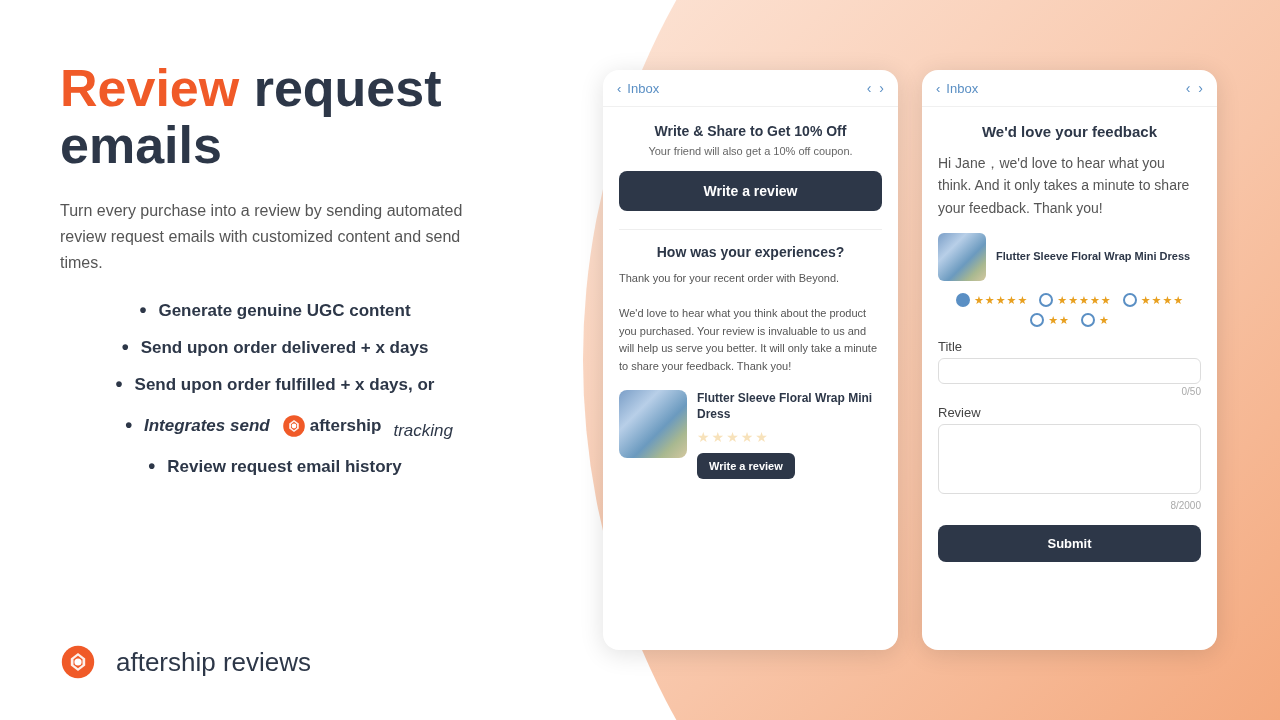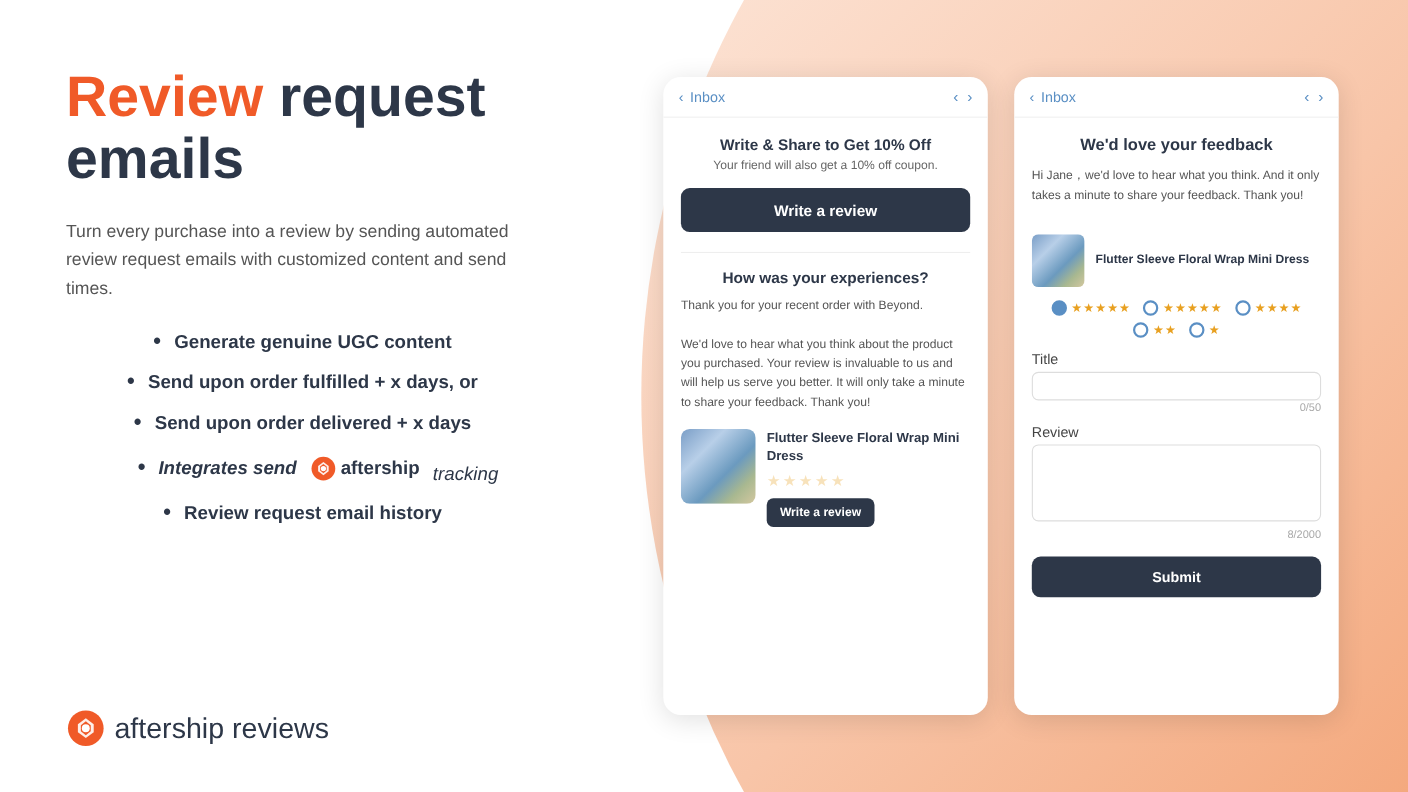--- a/index.html
+++ b/index.html
@@ -114,21 +114,21 @@
       font-style: italic;
       font-weight: 400;
       color: #2d3748;
       margin-top: 11px;
     }
 
     
     .bottom-logo {
       display: flex;
       align-items: center;
-      gap: 8px;
+      gap: 20px;
       margin-top: 30px;
     }
 
     .aftership-logo-icon {
       width: 36px;
       height: 36px;
     }
 
     .aftership-logo-text {
       font-size: 26px;
@@ -326,24 +326,24 @@
     
     .email-feedback-title {
       font-size: 15px;
       font-weight: 700;
       color: #2d3748;
       text-align: center;
       margin-bottom: 12px;
     }
 
     .email-feedback-body {
-      font-size: 11px;
+      font-size: 14px;
       color: #555;
       line-height: 1.6;
-      margin-bottom: 26px;
+      margin-bottom: 14px;
     }
 
     .product-row-right {
       display: flex;
       gap: 10px;
       align-items: center;
       margin-bottom: 12px;
     }
 
     .product-img-right {
@@ -472,24 +472,24 @@
       <span class="highlight">Review</span><span class="normal"> request emails</span>
     </h1>
 
     <p class="description">Turn every purchase into a review by sending automated review request emails with customized content and send times.</p>
 
     <ul class="bullet-list">
       <li>
         <span>Generate genuine UGC content</span>
       </li>
       <li>
-        <span>Send upon order fulfilled + x days, or</span>
+        <span>Send upon order delivered + x days</span>
       </li>
       <li>
-        <span>Send upon order delivered + x days</span>
+        <span>Send upon order fulfilled + x days, or</span>
       </li>
       <li class="integrates-row" style="list-style:none;">
         <span>Integrates send</span>
         <span class="aftership-inline-logo">
 
           <svg class="aftership-icon-sm" viewBox="0 0 40 40" fill="none" xmlns="http://www.w3.org/2000/svg">
             <circle cx="20" cy="20" r="18" fill="#f05a28"></circle>
             <path d="M20 10 L28 16 L28 24 L20 30 L12 24 L12 16 Z" fill="white" opacity="0.9"></path>
             <path d="M20 13 L25 17 L25 23 L20 27 L15 23 L15 17 Z" fill="#f05a28"></path>
             <circle cx="20" cy="20" r="4" fill="white"></circle>

